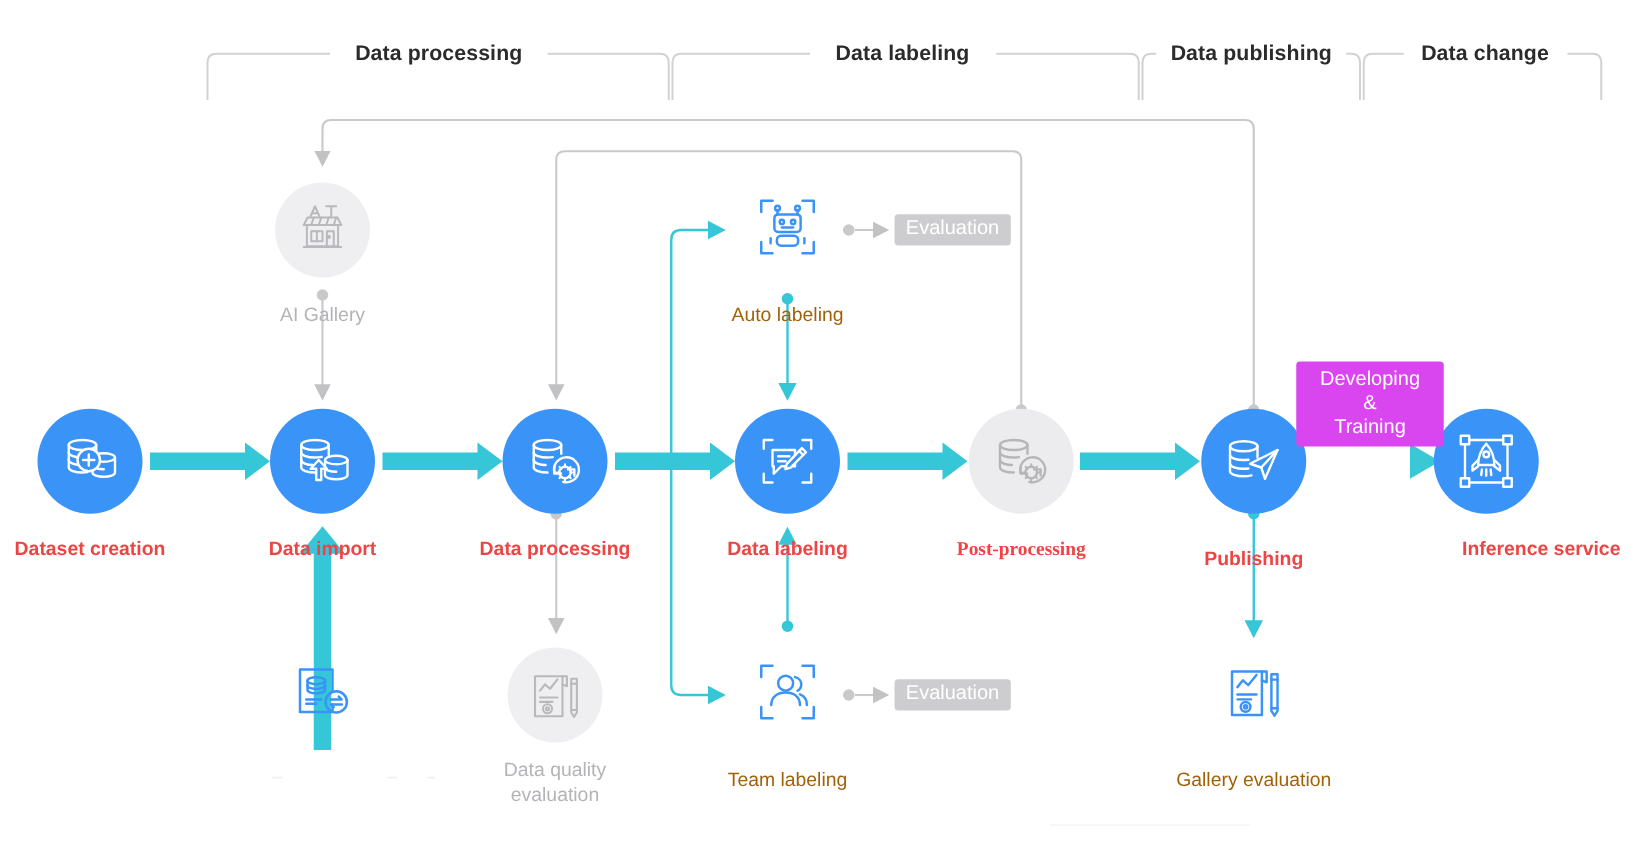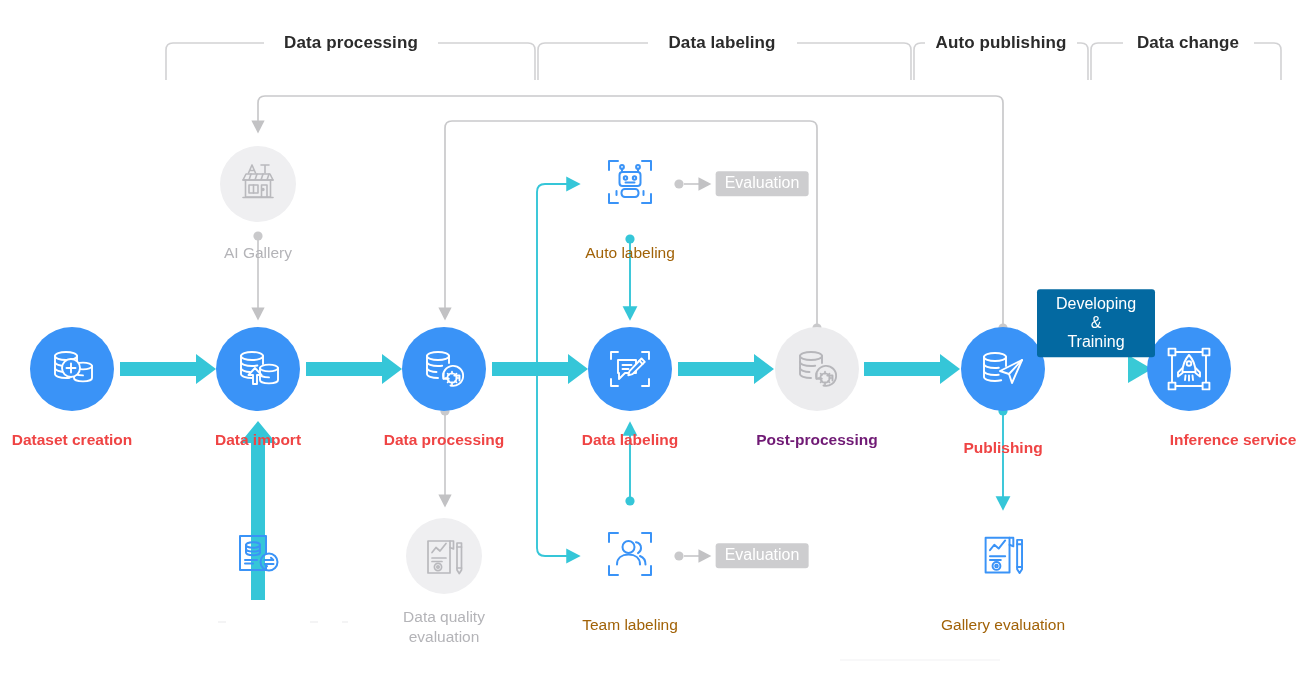--- a/index.html
+++ b/index.html
@@ -11,33 +11,33 @@
                transform:translate(-50%,-50%);letter-spacing:.1px;}
 
   .node{position:absolute;transform:translate(-50%,-50%);width:84px;height:84px;border-radius:50%;
         display:flex;align-items:center;justify-content:center;}
   .node.blue{background:#3a93f7;}
   .node.grey{background:#ececee;}
   .node svg{display:block;}
 
   .node-label{position:absolute;transform:translate(-50%,0);white-space:nowrap;text-align:center;
               font-size:15.5px;font-weight:bold;color:#ef4444;line-height:1.25;}
-  .node-label.muted{color:#701a75;}
+  .node-label.muted{color:#ef4444;font-family:Liberation Serif, serif;}
 
   .sub-label{position:absolute;transform:translate(-50%,0);white-space:nowrap;text-align:center;
              font-size:15.5px;color:#a16207;line-height:1.3;font-weight:normal;}
   .sub-label.muted{color:#b4b4b8;text-align:center;}
 
   .flat-icon{position:absolute;transform:translate(-50%,-50%);}
   .circ-icon{position:absolute;transform:translate(-50%,-50%);width:76px;height:76px;border-radius:50%;
              background:#efeff1;display:flex;align-items:center;justify-content:center;}
 
   .badge{position:absolute;transform:translate(-50%,-50%);border-radius:3px;display:flex;
          align-items:center;justify-content:center;text-align:center;color:#ffffff;}
-  .badge.teal{background:#0369a1;font-size:16px;line-height:1.2;padding:5px 12px;}
+  .badge.teal{background:#d946ef;font-size:16px;line-height:1.2;padding:5px 12px;}
   .badge.grey{background:#cdcdcf;font-size:16px;line-height:1.15;padding:3px 9px 4px;}
 </style>
 </head>
 <body>
 
 <div id="stage">
 
   <svg id="wires" viewBox="0 0 1312 687">
     <defs>
       <marker id="mGrey" markerWidth="9" markerHeight="9" refX="6.2" refY="4.5" orient="auto">
@@ -124,21 +124,21 @@
     <g stroke="#f0f0f1" stroke-width="1.4">
       <path d="M218,622 L226,622"></path>
       <path d="M310,622 L318,622"></path>
       <path d="M342,622 L348,622"></path>
       <path d="M840,660 L1000,660" stroke="#f6f6f7"></path>
     </g>
   </svg>
 
   <div class="phase-label" style="left:351px;top:43px">Data processing</div>
   <div class="phase-label" style="left:722px;top:43px">Data labeling</div>
-  <div class="phase-label" style="left:1001px;top:43px">Auto publishing</div>
+  <div class="phase-label" style="left:1001px;top:43px">Data publishing</div>
   <div class="phase-label" style="left:1188px;top:43px">Data change</div>
 
   <div class="node blue" style="left:72px;top:369px">
     <svg width="50" height="50" viewBox="0 0 50 50">
       <g fill="none" stroke="#fff" stroke-width="1.9" stroke-linecap="round" stroke-linejoin="round">
         <ellipse cx="19" cy="12" rx="11" ry="4"></ellipse>
         <path d="M8,12 L8,30 C8,32.2 12.9,34 19,34 C20.3,34 21.6,33.9 22.7,33.7"></path>
         <path d="M30,12 L30,18"></path>
         <path d="M8,18 C8,20.2 12.9,22 19,22 C19.9,22 20.7,22 21.5,21.9"></path>
         <path d="M8,24 C8,26.2 12.9,28 19,28"></path>

